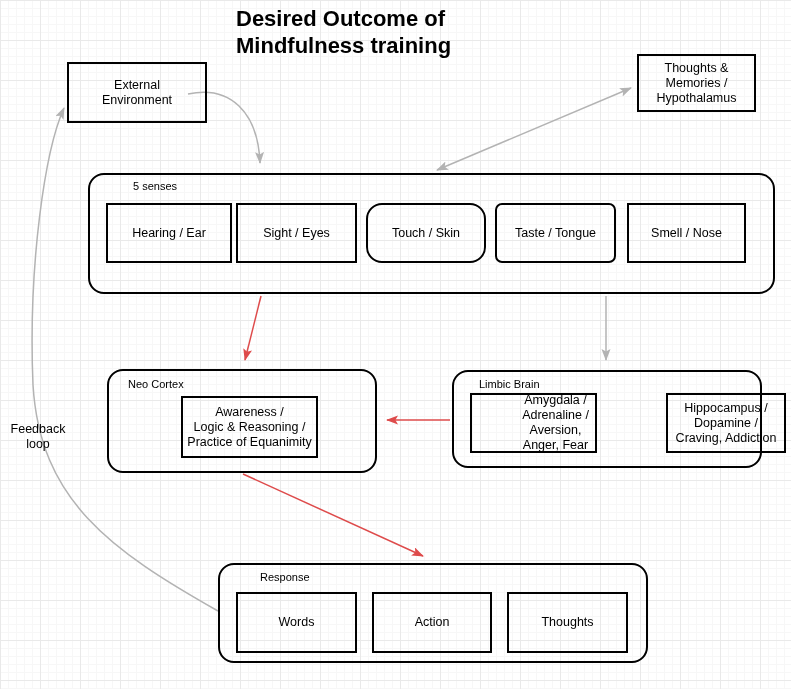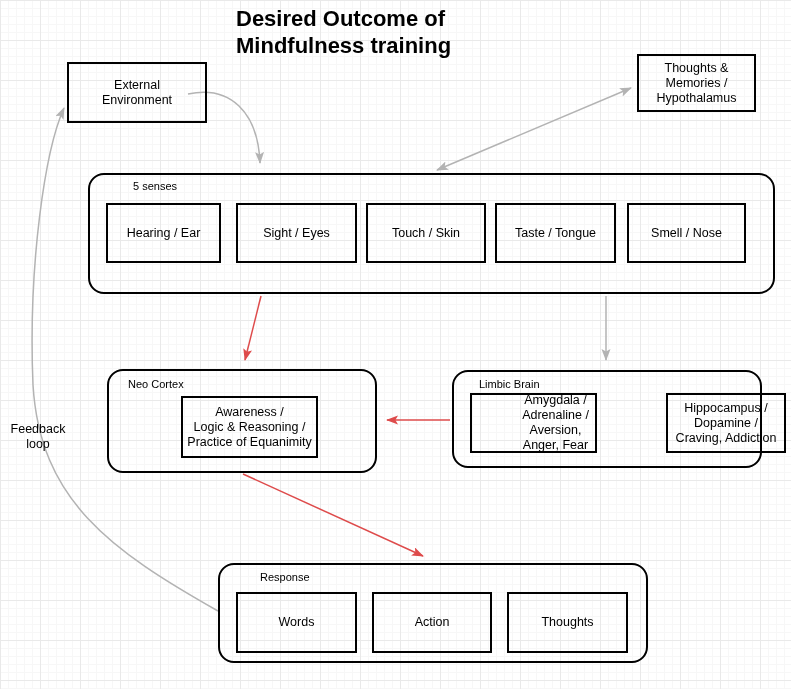--- a/index.html
+++ b/index.html
@@ -75,24 +75,24 @@
   <div class="box" style="left:67px; top:62px; width:140px; height:61px;">External
 Environment</div>
 
   <div class="box" style="left:637px; top:54px; width:119px; height:58px;">Thoughts &amp;
 Memories /
 Hypothalamus</div>
 
   <div class="group" style="left:88px; top:173px; width:687px; height:121px;"></div>
   <div class="group-label" style="left:133px; top:179px;">5 senses</div>
 
-  <div class="box" style="left:106px; top:203px; width:115px; height:60px;">Hearing / Ear</div>
+  <div class="box" style="left:106px; top:203px; width:126px; height:60px;">Hearing / Ear</div>
   <div class="box" style="left:236px; top:203px; width:121px; height:60px;">Sight / Eyes</div>
-  <div class="box" style="left:366px; top:203px; width:120px; height:60px;">Touch / Skin</div>
-  <div class="box" style="left:495px; top:203px; width:121px; height:60px;">Taste / Tongue</div>
+  <div class="box" style="left:366px; top:203px; width:120px; height:60px;border-radius:16px;">Touch / Skin</div>
+  <div class="box" style="left:495px; top:203px; width:121px; height:60px;border-radius:7px;">Taste / Tongue</div>
   <div class="box" style="left:627px; top:203px; width:119px; height:60px;">Smell / Nose</div>
 
   <div class="group" style="left:107px; top:369px; width:270px; height:104px;"></div>
   <div class="group-label" style="left:128px; top:377px;">Neo Cortex</div>
   <div class="box" style="left:181px; top:396px; width:137px; height:62px;">Awareness /
 Logic &amp; Reasoning /
 Practice of Equanimity</div>
 
   <div class="group" style="left:452px; top:370px; width:310px; height:98px;"></div>
   <div class="group-label" style="left:479px; top:377px;">Limbic Brain</div>

